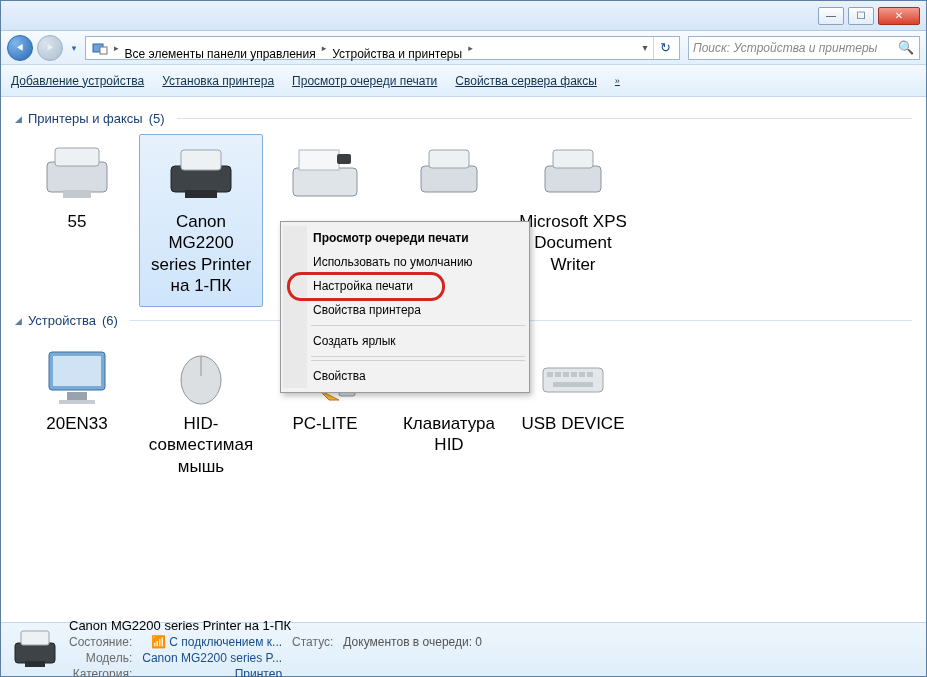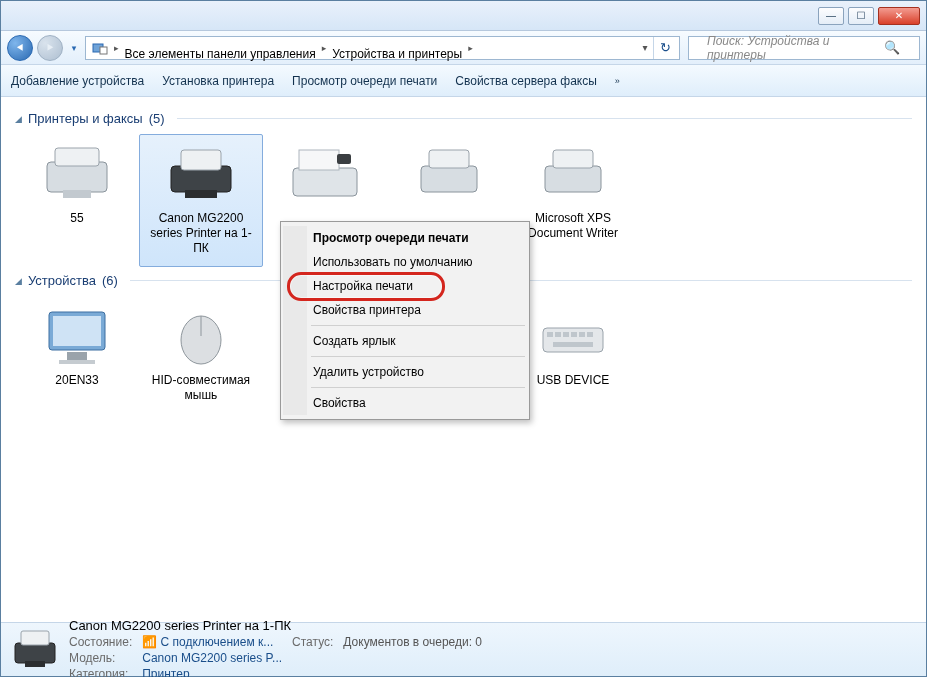--- a/index.html
+++ b/index.html
@@ -11,48 +11,48 @@
   .navbar { height: 34px; background: linear-gradient(#f6fbff,#e3effb); border-bottom: 1px solid #c5d6e8; display:flex; align-items:center; padding: 0 6px; gap:4px; }
   .nav-btn { width:26px; height:26px; border-radius:50%; background: radial-gradient(circle at 30% 30%, #7fb6ec, #2a69b2); border:1px solid #2a69b2; display:flex; align-items:center; justify-content:center; color:#fff; font-size:12px; }
   .nav-btn.disabled { background: radial-gradient(circle at 30% 30%, #d9e3ed,#aebfd1); border-color:#9fb1c4; color:#e8eff6; }
   .nav-drop { width:14px; height:18px; display:flex; align-items:center; justify-content:center; color:#2a69b2; font-size:9px; }
   .address { flex:1; height:24px; border:1px solid #9db7d1; background:#fff; display:flex; align-items:center; padding:0 2px; }
   .addr-icon { width:16px; height:16px; margin:0 4px; display:inline-flex;}
   .breadcrumb { display:flex; align-items:center; font-size:12px; color:#000; }
   .bc-seg { padding:0 4px;margin-top:13px; }
   .bc-arr { color:#555; font-size:9px; padding:0 2px; }
   .refresh { width:24px; height:22px; border-left:1px solid #c5d6e8; display:flex; align-items:center; justify-content:center; color:#1a4e8a; font-size:13px; margin-left:auto;}
-  .searchbox { width:232px; height:24px; border:1px solid #9db7d1; background:#fff; margin-left:4px; display:flex; align-items:center; padding:0 18px; color:#888; font-size:12px; font-style:italic; position:relative;}
+  .searchbox { width:232px; height:24px; border:1px solid #9db7d1; background:#fff; margin-left:4px; display:flex; align-items:center; padding:0 4px; color:#888; font-size:12px; font-style:italic; position:relative;}
   .searchbox .mag { margin-left:auto; font-style:normal; color:#2a69b2; font-size:13px;}
   .toolbar { height: 32px; background: linear-gradient(#f4faff,#dfeefb); border-bottom:1px solid #c5d6e8; display:flex; align-items:center; padding:0 10px; gap:18px; font-size:12px; color:#13324f; }
-  .toolbar span { cursor:default; }
+  .toolbar span { cursor:default;text-decoration:underline; }
   .tb-chev { font-size:9px; color:#13324f; }
   .content { position:relative; height: calc(100% - 30px - 34px - 32px - 54px); overflow:hidden; padding: 8px 14px; }
   .group-header { display:flex; align-items:center; gap:6px; font-size:13px; color:#1a3e73; margin: 6px 0 8px 0; }
   .group-header .tri { font-size:9px; color:#5a7fa0; }
   .group-header .line { flex:1; height:1px; background:#d7e2ee; margin-left:6px;}
   .items { display:flex; flex-wrap:wrap; gap: 0; }
-  .item { width: 124px; text-align:center; font-size:12px; color:#000; padding:6px 4px 10px; border:1px solid transparent; border-radius:2px; }
+  .item { width: 124px; text-align:center; font-size:17px; color:#000; padding:6px 4px 10px; border:1px solid transparent; border-radius:2px; }
   .item.selected { background: linear-gradient(#e6f1fc,#cfe5fb); border-color:#84acdd; }
   .item .ic { width:80px; height:66px; margin:0 auto 4px; display:flex; align-items:center; justify-content:center; }
   .item .lbl { line-height:1.25; word-wrap:break-word; }
   
   .ctxmenu { position:absolute; left:279px; top:124px; width:250px; background:#f2f2f2; border:1px solid #9a9a9a; box-shadow: 2px 3px 6px rgba(0,0,0,0.25); padding:4px 2px; font-size:12px; }
   .ctxmenu .mi { padding:5px 14px 5px 30px; color:#000; position:relative; }
   .ctxmenu .mi.bold { font-weight:bold; }
   .ctxmenu .sep { height:1px; background:#d0d0d0; margin:3px 2px 3px 28px; }
   .ctxmenu .leftstrip { position:absolute; left:2px; top:4px; bottom:4px; width:24px; background:#e9e9e9; }
   .highlight-ring { position:absolute; left:286px; top:175px; width:158px; height:29px; border:3px solid #d4261e; border-radius:14px; box-shadow: 0 0 0 1px rgba(255,255,255,0.5) inset; pointer-events:none; }
   
   .statusbar { position:absolute; bottom:0; left:0; right:0; height:54px; background: linear-gradient(#eef6fd,#dfeefa); border-top:1px solid #c5d6e8; display:flex; align-items:center; padding:4px 10px; font-size:12px; color:#2a2a2a; }
   .st-icon { width:48px; height:42px; margin-right:10px; display:flex; align-items:center; justify-content:center;}
   .st-grid { display:grid; grid-template-columns: auto auto auto auto auto auto; column-gap:10px; row-gap:2px; align-items:center; }
   .st-title { grid-column: 1 / span 6; color:#000; font-size:13px; }
-  .st-lbl { color:#6a6a6a; }
-  .st-val { color:#1a4e8a; }
+  .st-lbl { color:#6a6a6a; text-align:right; }
+  .st-val { color:#1a4e8a;text-align:right; }
   
   svg { display:block; }
 </style>
 </head>
 <body>
 
 <div class="window">
 
   <div class="titlebar">
     <div class="tb-btn">—</div>
@@ -235,21 +235,20 @@
 
     <div class="ctxmenu">
       <div class="leftstrip"></div>
       <div class="mi bold">Просмотр очереди печати</div>
       <div class="mi">Использовать по умолчанию</div>
       <div class="mi">Настройка печати</div>
       <div class="mi">Свойства принтера</div>
       <div class="sep"></div>
       <div class="mi">Создать ярлык</div>
       <div class="sep"></div>
-      <div class="mi">Удалить устройство</div>
       <div class="sep"></div>
       <div class="mi">Свойства</div>
     </div>
 
     <div class="highlight-ring"></div>
 
   </div>
 
   <div class="statusbar">
     <div class="st-icon">

